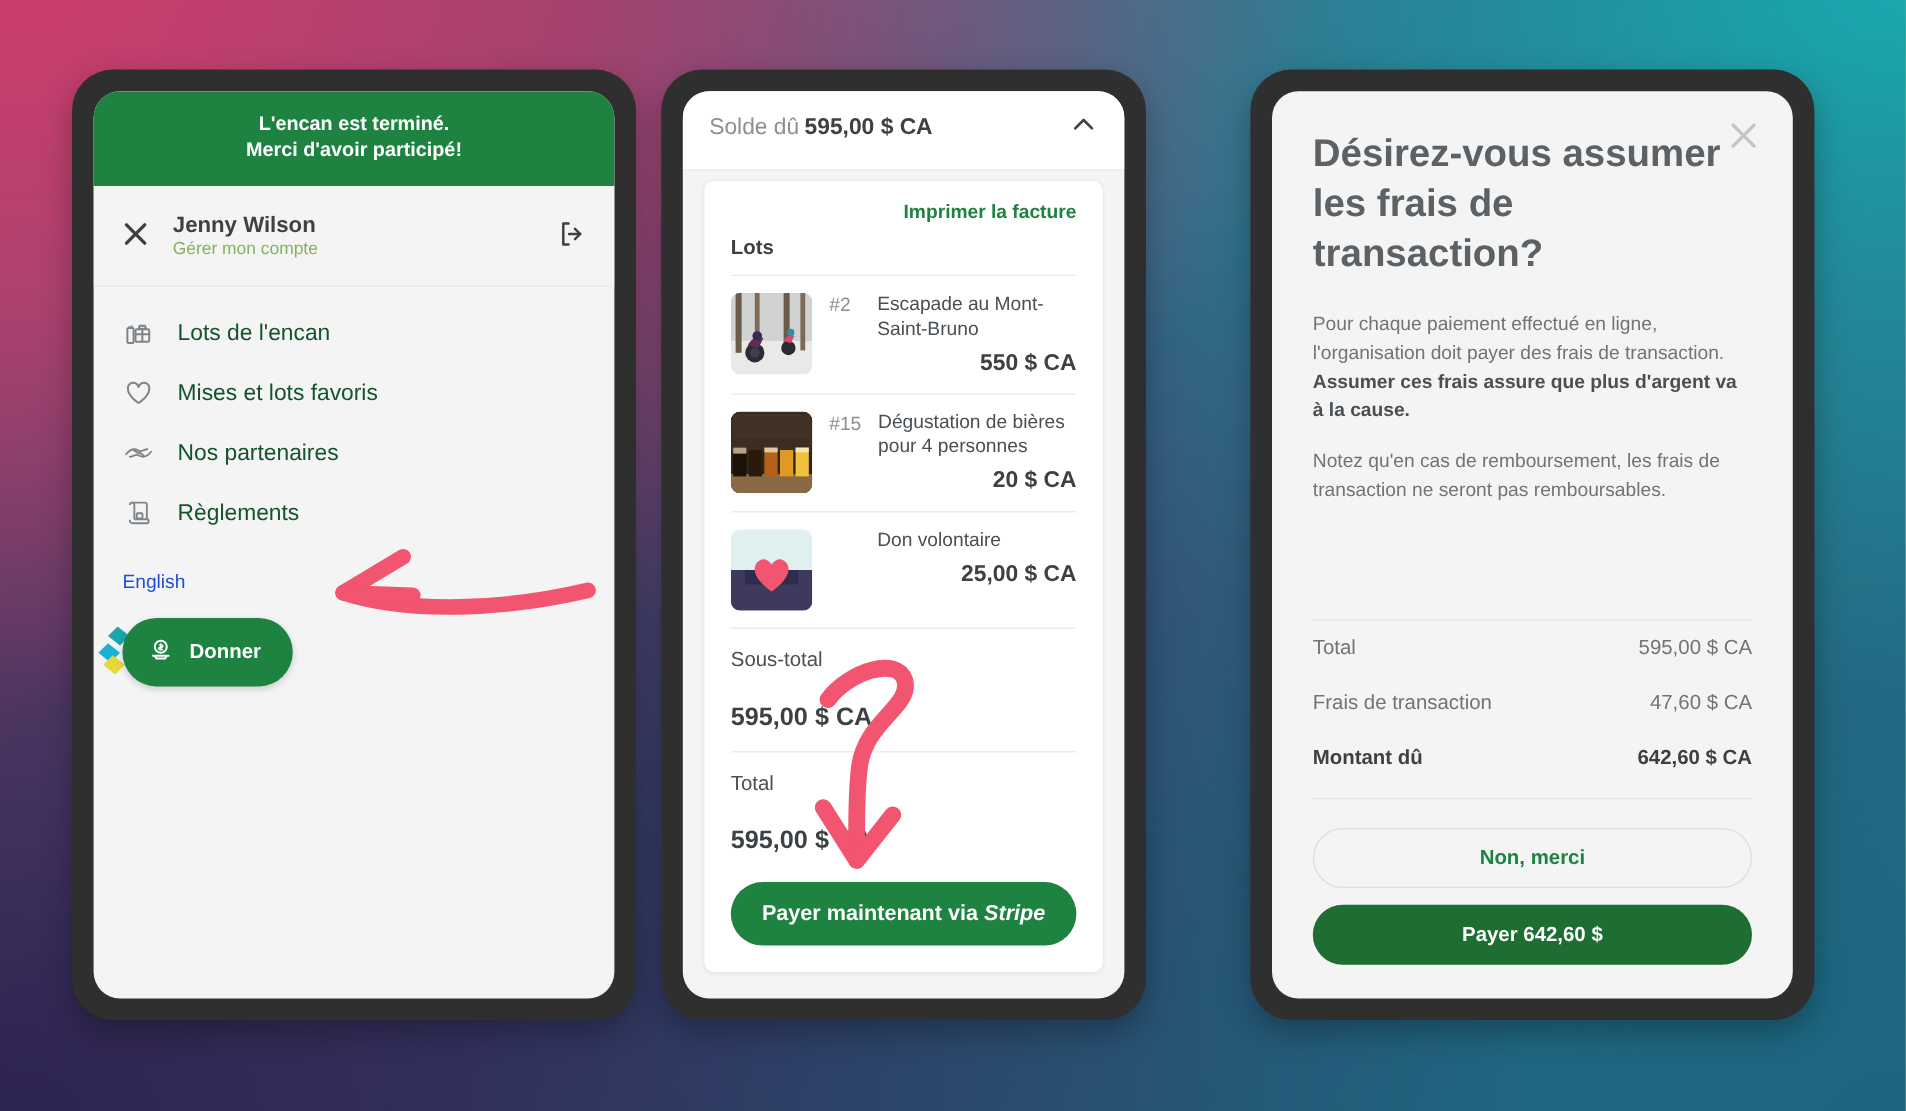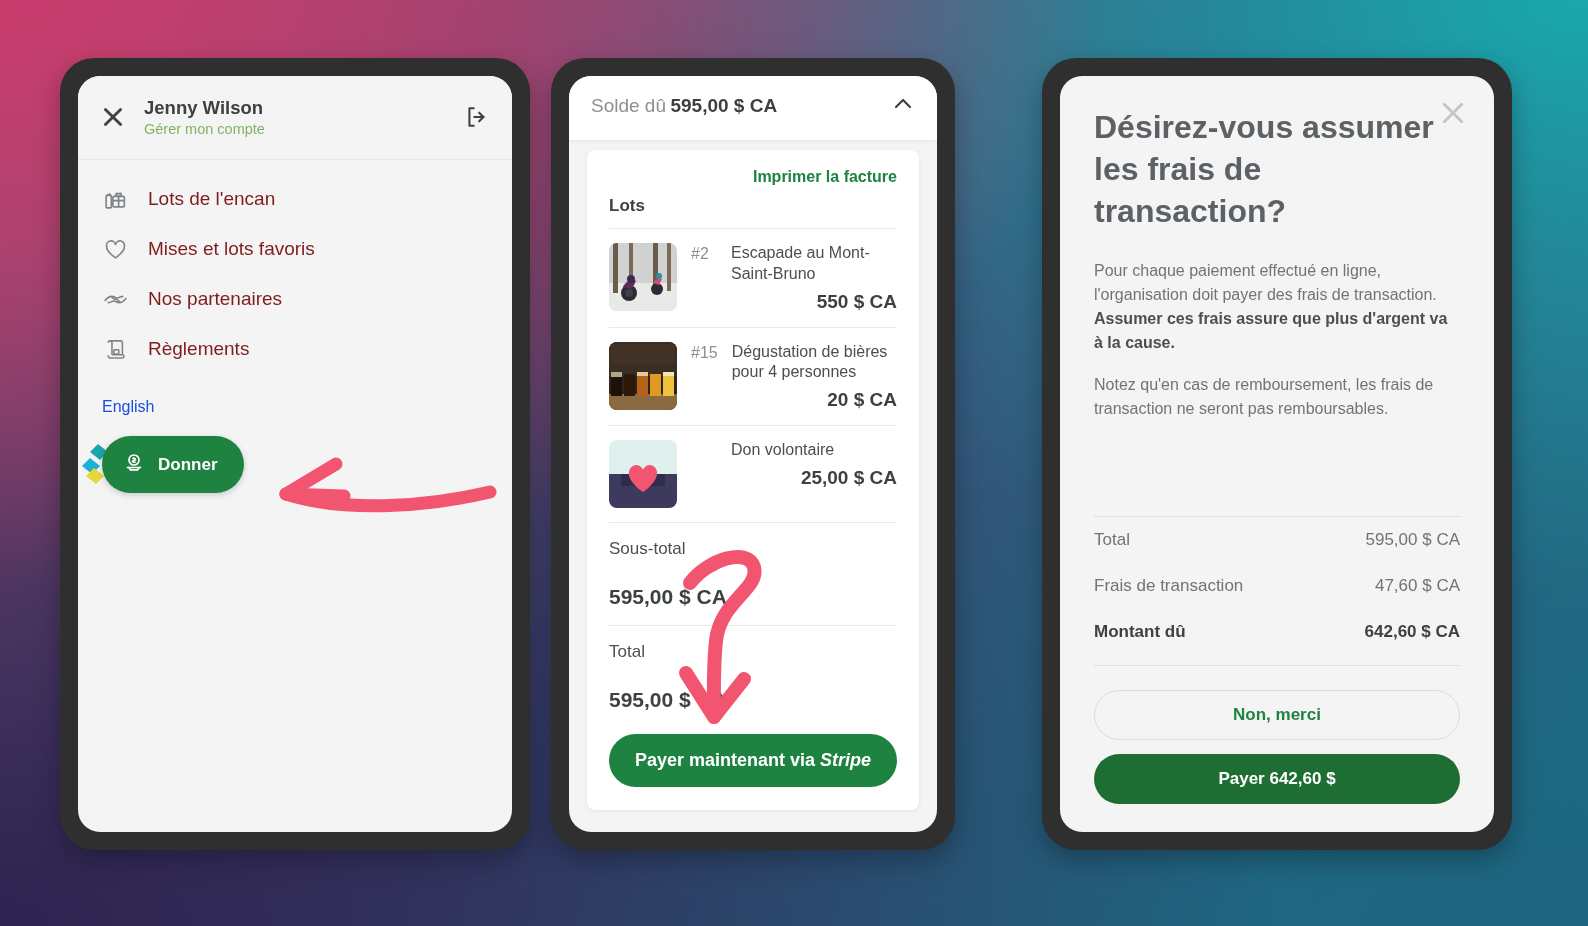--- a/index.html
+++ b/index.html
@@ -56,21 +56,21 @@
   .acc-sub  { font-size: 14.5px; color: #82b45e; margin-top: 2px; }
   .acc-text { flex: 1; }
 
   .menu { padding: 14px 0 4px; }
   .menu-item {
     display: flex;
     align-items: center;
     gap: 20px;
     padding: 12px 24px;
     font-size: 19px;
-    color: #7f1d1d;
+    color: #14532d;
     cursor: pointer;
   }
   .menu-item.active { color: #1e8340; }
   .menu-icon { width: 26px; height: 26px; flex: 0 0 26px; display: flex; align-items: center; justify-content: center; color: #7e8488; }
 
   .lang {
     padding: 20px 24px 4px;
     font-size: 16px;
     color: #1d4ed8;
     cursor: pointer;
@@ -243,20 +243,24 @@
   .anno { position: absolute; pointer-events: none; z-index: 40; }
   #anno-1 { left: 262px; top: 452px; width: 240px; height: 80px; }
   #anno-2 { left: 672px; top: 545px; width: 120px; height: 200px; }
 </style>
 </head>
 <body>
 
 <div class="frame" id="frame-left">
   <div class="screen">
 
+    <div class="banner">
+      <div>L'encan est terminé.</div>
+      <div>Merci d'avoir participé!</div>
+    </div>
 
     <div class="account-row">
       <span class="menu-icon">
         <svg width="26" height="26" viewBox="0 0 24 24" fill="none" stroke="#3d4144" stroke-width="2.6" stroke-linecap="round">
           <line x1="5" y1="5" x2="19" y2="19"></line>
             <line x1="19" y1="5" x2="5" y2="19"></line>
         </svg>
       </span>
       <div class="acc-text">
         <div class="acc-name">Jenny Wilson</div>

